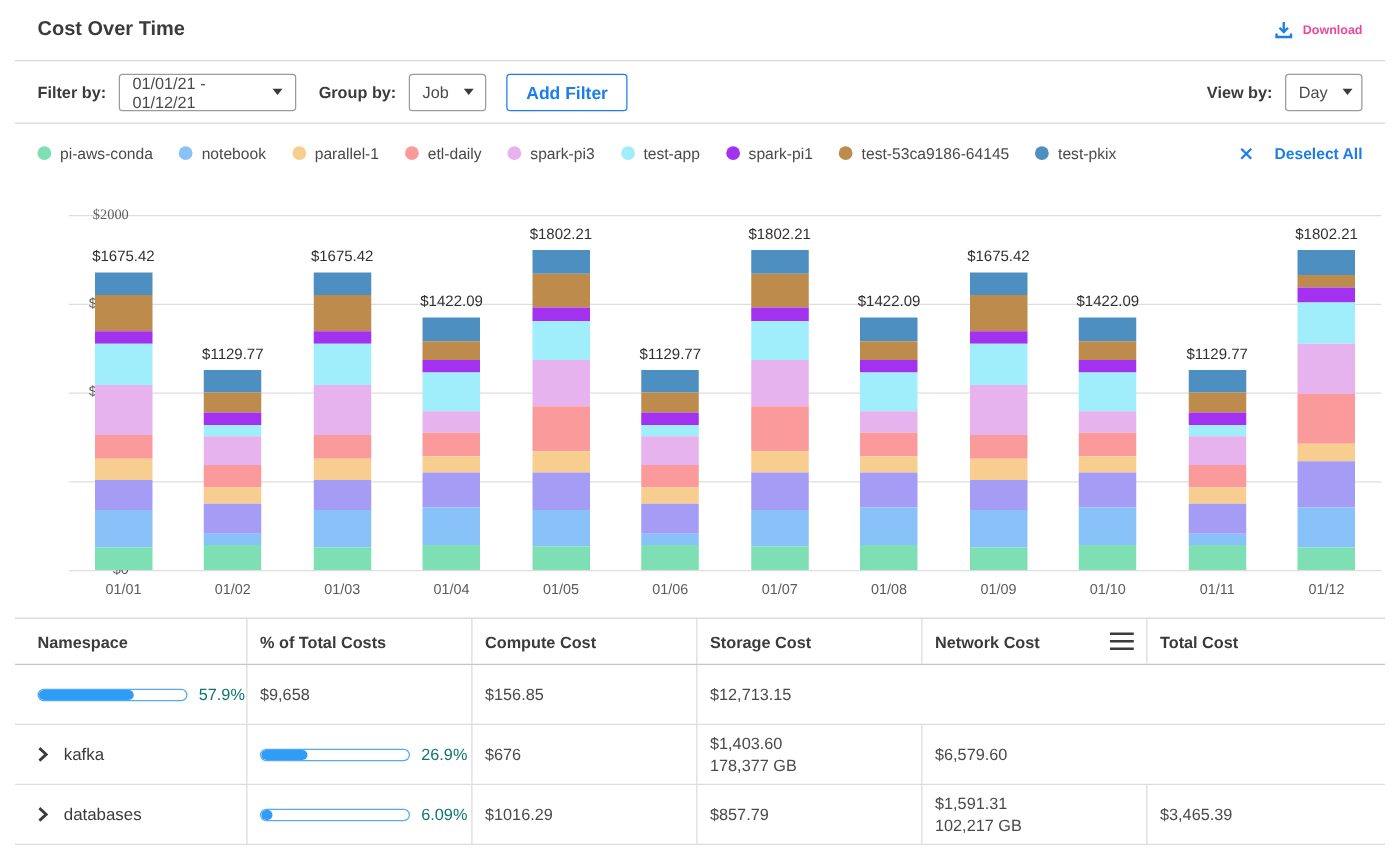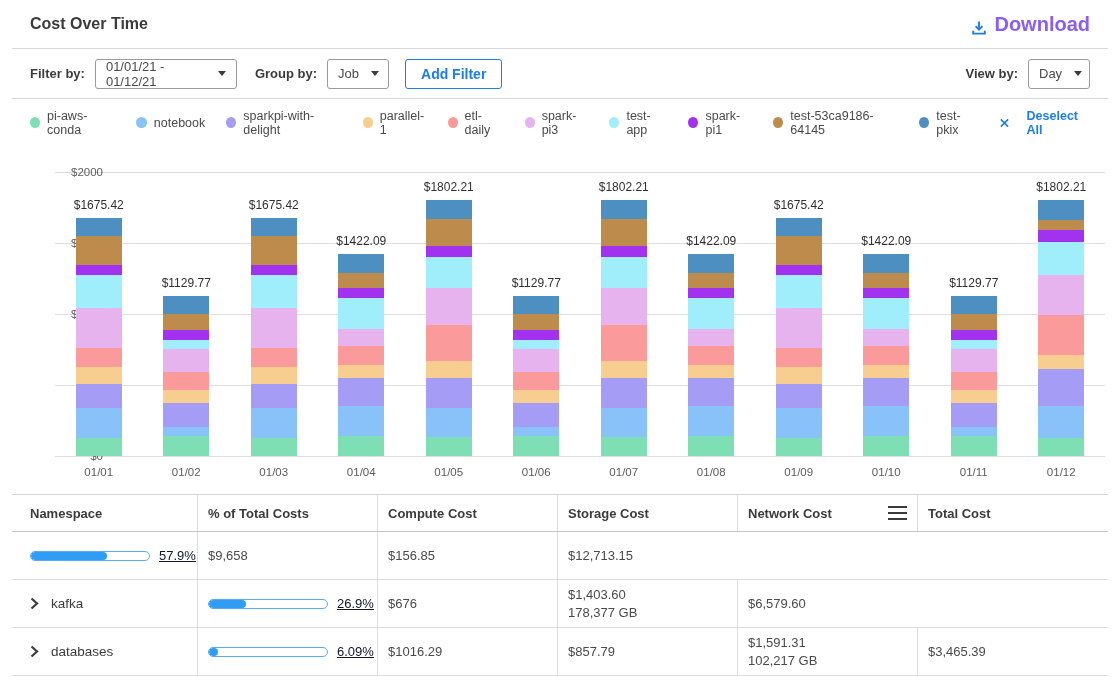--- a/index.html
+++ b/index.html
@@ -3,22 +3,22 @@
 <meta charset="utf-8">
 <style>
   * { margin:0; padding:0; box-sizing:border-box; }
   html,body { width:1120px; height:687px; background:#fff; overflow:hidden;
     font-family:"Liberation Sans", sans-serif; color:#3b3b3b; }
 
   
   .titlebar { display:flex; align-items:center; justify-content:space-between;
     height:48px; padding:0 30px 0 30px; }
   .page-title { font-size:16px; font-weight:bold; color:#3b3b3b; }
-  .download { display:flex; align-items:flex-end; gap:7px; color:#8b5cf6;
-    font-size:20px; font-weight:bold; cursor:pointer; }
+  .download { display:flex; align-items:center; gap:7px; color:#ec4899;
+    font-size:10px; font-weight:bold; cursor:pointer; }
   .hr { height:1px; background:#d8d8d8; margin:0 12px; }
 
   
   .filterbar { display:flex; align-items:center; height:49px; padding:0 30px; }
   .flabel { font-size:13px; font-weight:bold; color:#3b3b3b; margin-right:10px; }
   .select { display:flex; align-items:center; justify-content:space-between;
     border:1px solid #9b9b9b; border-radius:3px; height:30px; padding:0 10px;
     font-size:13px; color:#4a4a4a; cursor:pointer; background:#fff; gap:12px; }
   .sel-date { width:142px; }
   .sel-small { width:62px; }
@@ -64,21 +64,21 @@
   .tcell:nth-child(3){ width:180px; border-left:1px solid #dcdcdc; }
   .tcell:nth-child(4){ width:180px; border-left:1px solid #dcdcdc; }
   .tcell:nth-child(5){ width:180px; border-left:1px solid #dcdcdc; }
   .tcell:nth-child(6){ width:191px; border-left:1px solid #dcdcdc; }
   .drow { height:48px; font-size:13px; color:#4a4a4a; }
   .ns-name { font-size:13.5px; color:#3b3b3b; margin-left:12px; }
   .chev { display:flex; align-items:center; cursor:pointer; }
   .pill { width:120px; height:10px; border:1px solid #57a9f2; border-radius:6px;
     background:#fff; overflow:hidden; margin-right:9px; }
   .pill-fill { height:100%; background:#2f9cf5; border-radius:6px; }
-  .pct { color:#0f172a;text-decoration:underline; }
+  .pct { color:#0f766e; }
   .net2 { line-height:18px; }
   .burger { margin-left:auto; margin-right:10px; display:flex; flex-direction:column;
     gap:3.5px; cursor:pointer; }
   .burger span { width:19px; height:2.5px; background:#3b3b3b; display:block; }
 </style>
 </head>
 <body>
 
 <div class="titlebar">
   <div class="page-title">Cost Over Time</div>
@@ -118,24 +118,20 @@
 
   <div class="legend-item">
       <span class="legend-dot" style="background: rgb(127, 223, 180);"></span>
       <span class="legend-label">pi-aws-conda</span>
     </div>
     <div class="legend-item">
       <span class="legend-dot" style="background: rgb(137, 194, 249);"></span>
       <span class="legend-label">notebook</span>
     </div>
     <div class="legend-item">
-      <span class="legend-dot" style="background: rgb(165, 156, 246);"></span>
-      <span class="legend-label">sparkpi-with-delight</span>
-    </div>
-    <div class="legend-item">
       <span class="legend-dot" style="background: rgb(248, 206, 144);"></span>
       <span class="legend-label">parallel-1</span>
     </div>
     <div class="legend-item">
       <span class="legend-dot" style="background: rgb(251, 154, 154);"></span>
       <span class="legend-label">etl-daily</span>
     </div>
     <div class="legend-item">
       <span class="legend-dot" style="background: rgb(230, 179, 238);"></span>
       <span class="legend-label">spark-pi3</span>
@@ -168,21 +164,21 @@
   <div class="plot" id="plot">
       <div class="gridline" style="top: 284px;"></div>
       <div class="ytick" style="top: 284px;">$0</div>
       <div class="gridline" style="top: 213px;"></div>
       <div class="ytick" style="top: 213px;">$500</div>
       <div class="gridline" style="top: 142px;"></div>
       <div class="ytick" style="top: 142px;">$1000</div>
       <div class="gridline" style="top: 71px;"></div>
       <div class="ytick" style="top: 71px;">$1500</div>
       <div class="gridline" style="top: 0px;"></div>
-      <div class="ytick" style="top: 0px;">$2000</div>
+      <div class="ytick" style="top: 0px; font-family: Liberation Serif, serif;">$2000</div>
       <div class="cols">
         <div class="bar-col">
           <div class="bar-stack">
             <div class="bar-seg" style="height: 18.034px; background: rgb(127, 223, 180);"></div>
             <div class="bar-seg" style="height: 30.104px; background: rgb(137, 194, 249);"></div>
             <div class="bar-seg" style="height: 24.282px; background: rgb(165, 156, 246);"></div>
             <div class="bar-seg" style="height: 16.614px; background: rgb(248, 206, 144);"></div>
             <div class="bar-seg" style="height: 19.028px; background: rgb(251, 154, 154);"></div>
             <div class="bar-seg" style="height: 39.76px; background: rgb(230, 179, 238);"></div>
             <div class="bar-seg" style="height: 32.944px; background: rgb(160, 237, 252);"></div>

